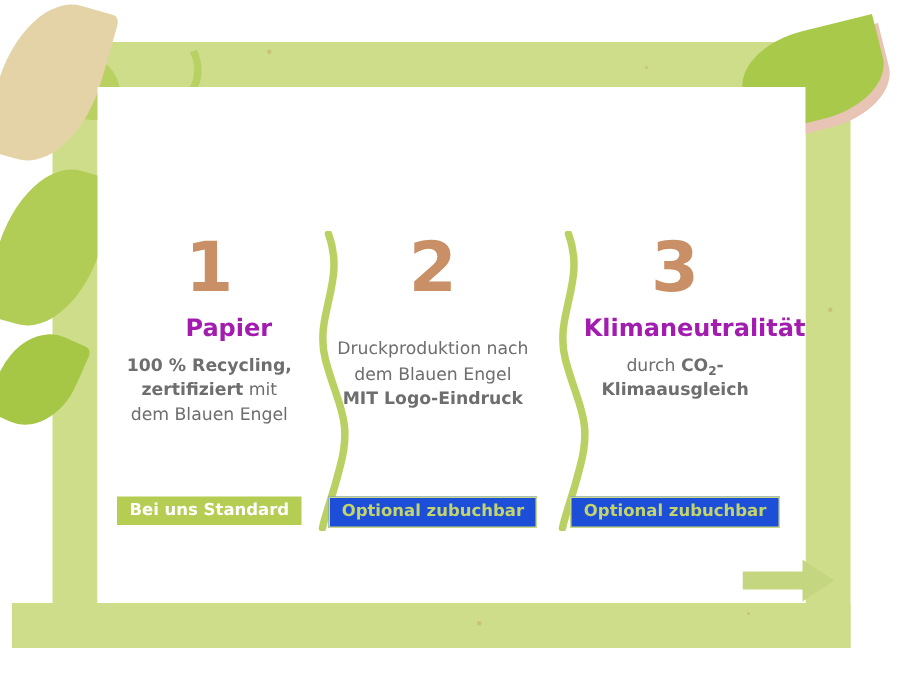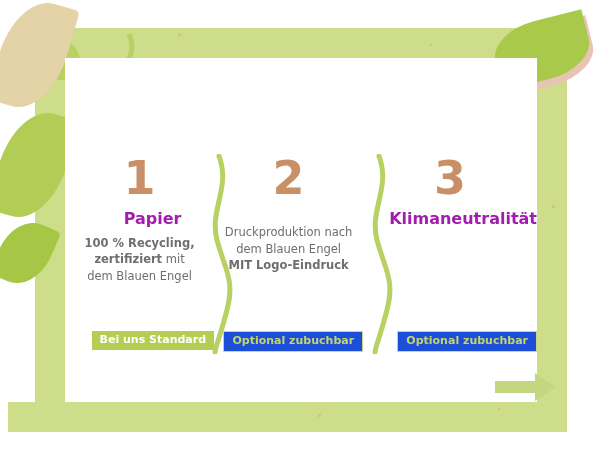--- a/index.html
+++ b/index.html
@@ -170,21 +170,21 @@
   }
   .step-desc b { font-weight: bold; }
   .step-desc sub { font-size: 8px; vertical-align: baseline; position: relative; bottom: -3px; }
 
   .badge-wrap {
     position: absolute;
     left: 0;
     right: 0;
     top: 178px;
     display: flex;
-    justify-content: flex-end;
+    justify-content: center;
   }
   .badge {
     display: inline-block;
     font-size: 11px;
     font-weight: bold;
     padding: 3px 8px 4px 8px;
     white-space: nowrap;
     line-height: 1.1;
   }
   .badge-filled {
@@ -281,20 +281,24 @@
           <b>MIT Logo-Eindruck</b>
         </div>
         <div class="badge-wrap">
           <span class="badge badge-outline">Optional zubuchbar</span>
         </div>
       </div>
 
       <div class="column">
         <div class="step-number">3</div>
         <div class="step-title">Klimaneutralität</div>
+        <div class="step-desc">
+          <span>durch </span><b>CO</b><b><sub>2</sub></b><b>-</b><br>
+          <b>Klimaausgleich</b>
+        </div>
         <div class="badge-wrap">
           <span class="badge badge-outline">Optional zubuchbar</span>
         </div>
       </div>
 
     </div>
   </div>
 
   <div class="arrow">
     <svg width="62" height="30" viewBox="0 0 62 30" xmlns="http://www.w3.org/2000/svg">

